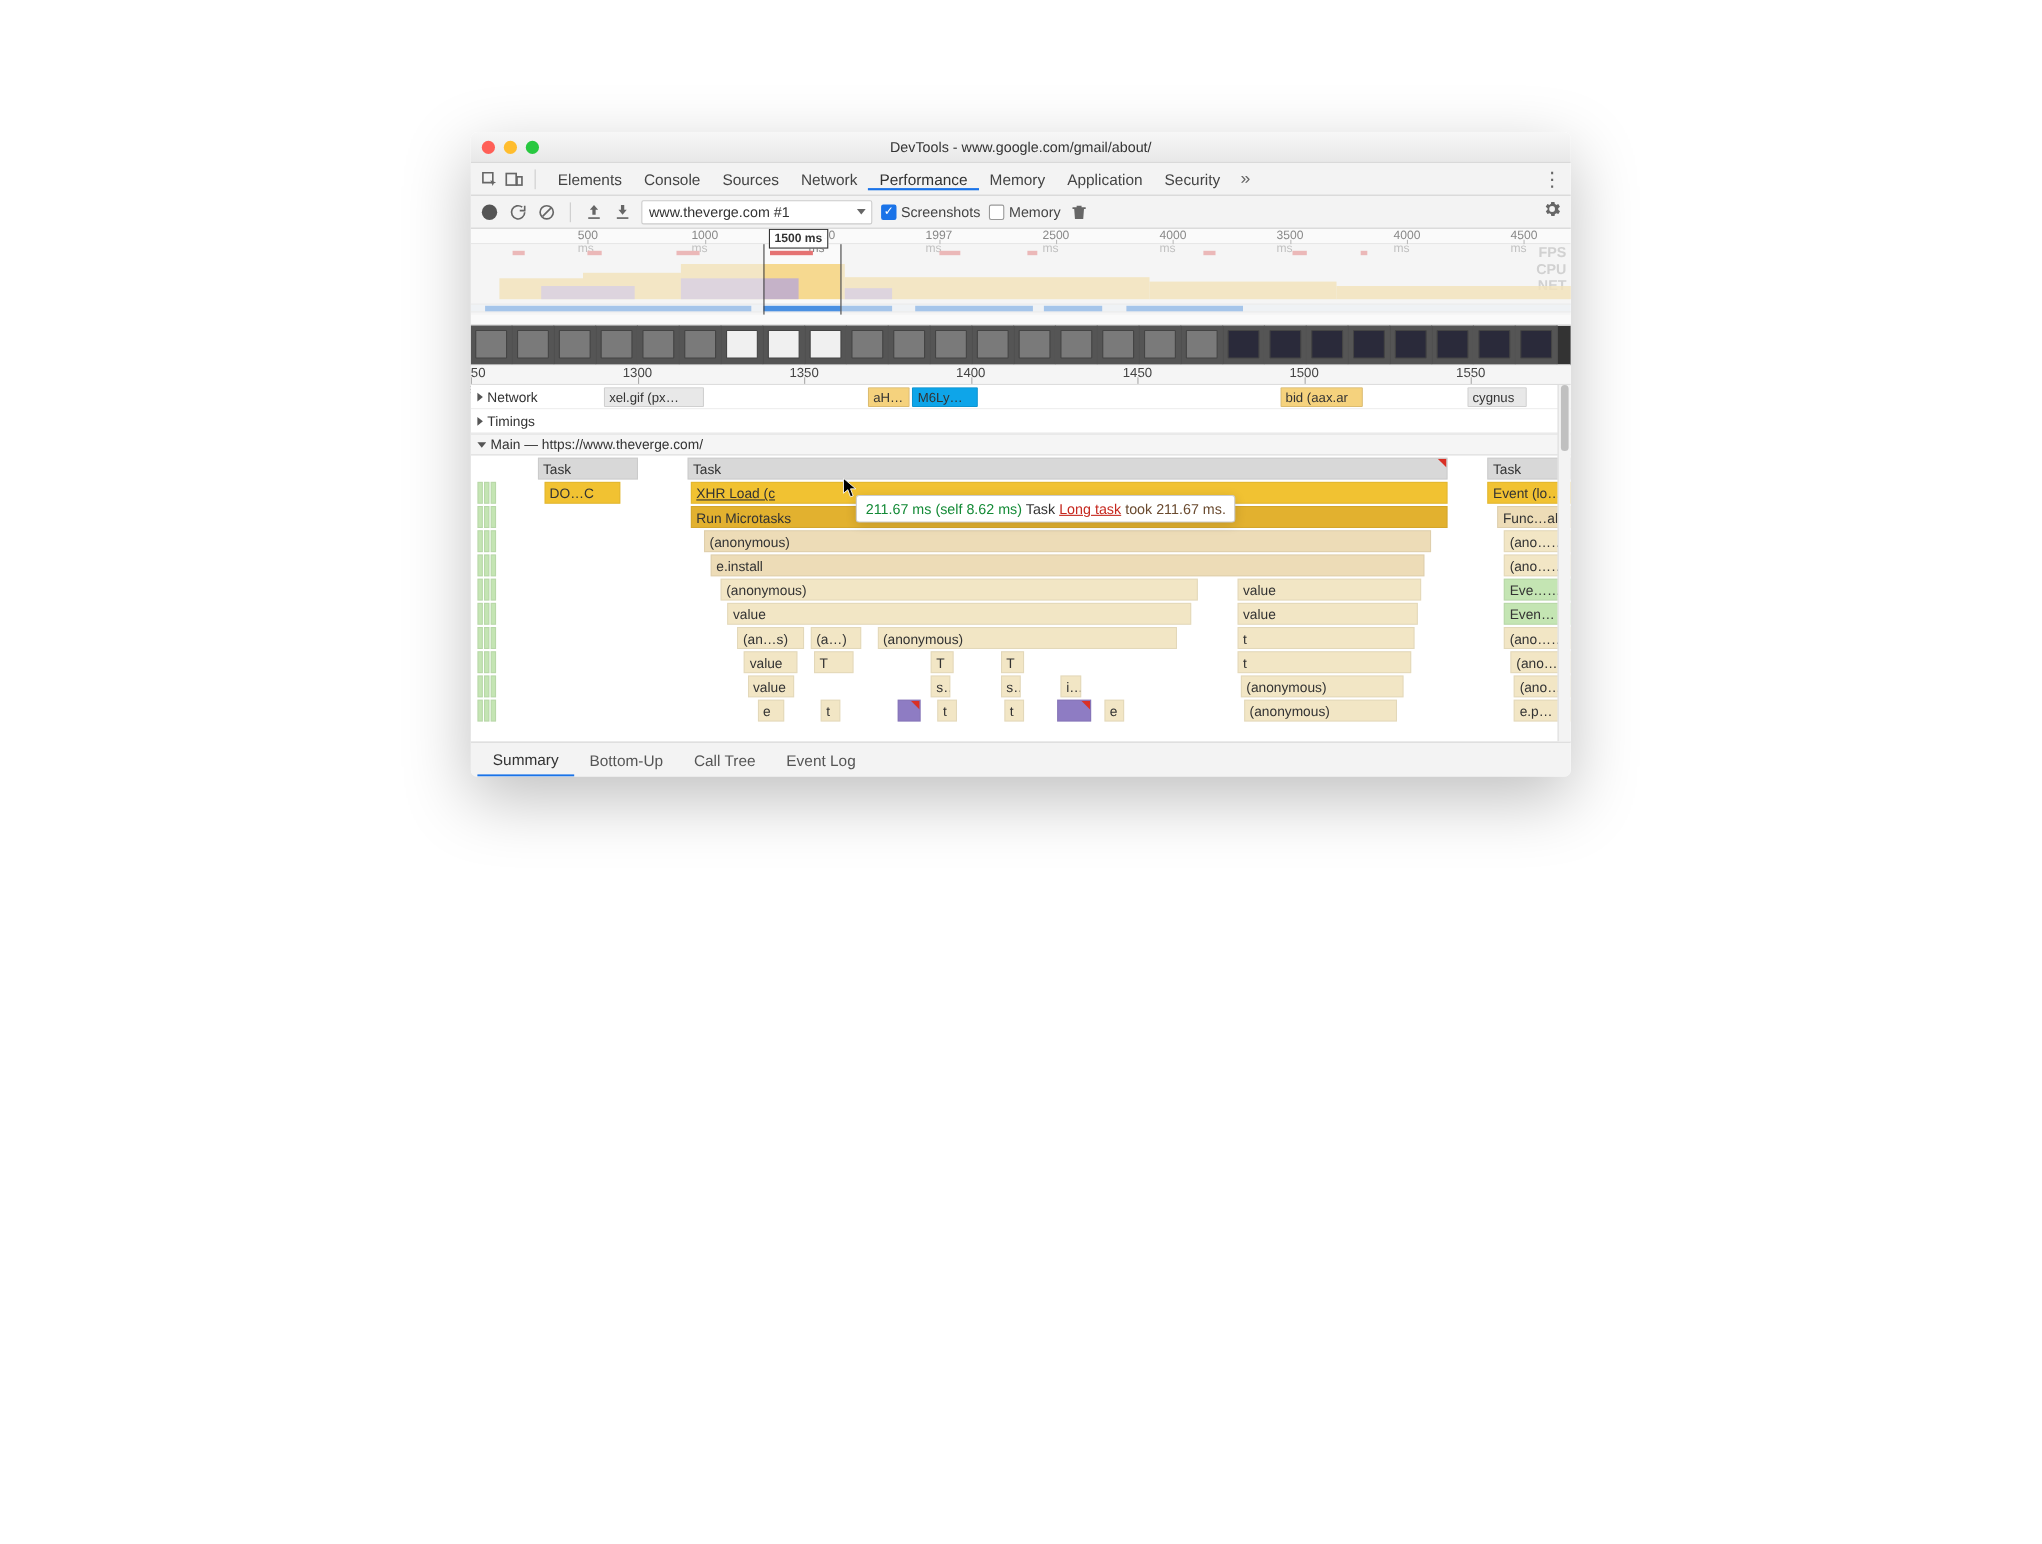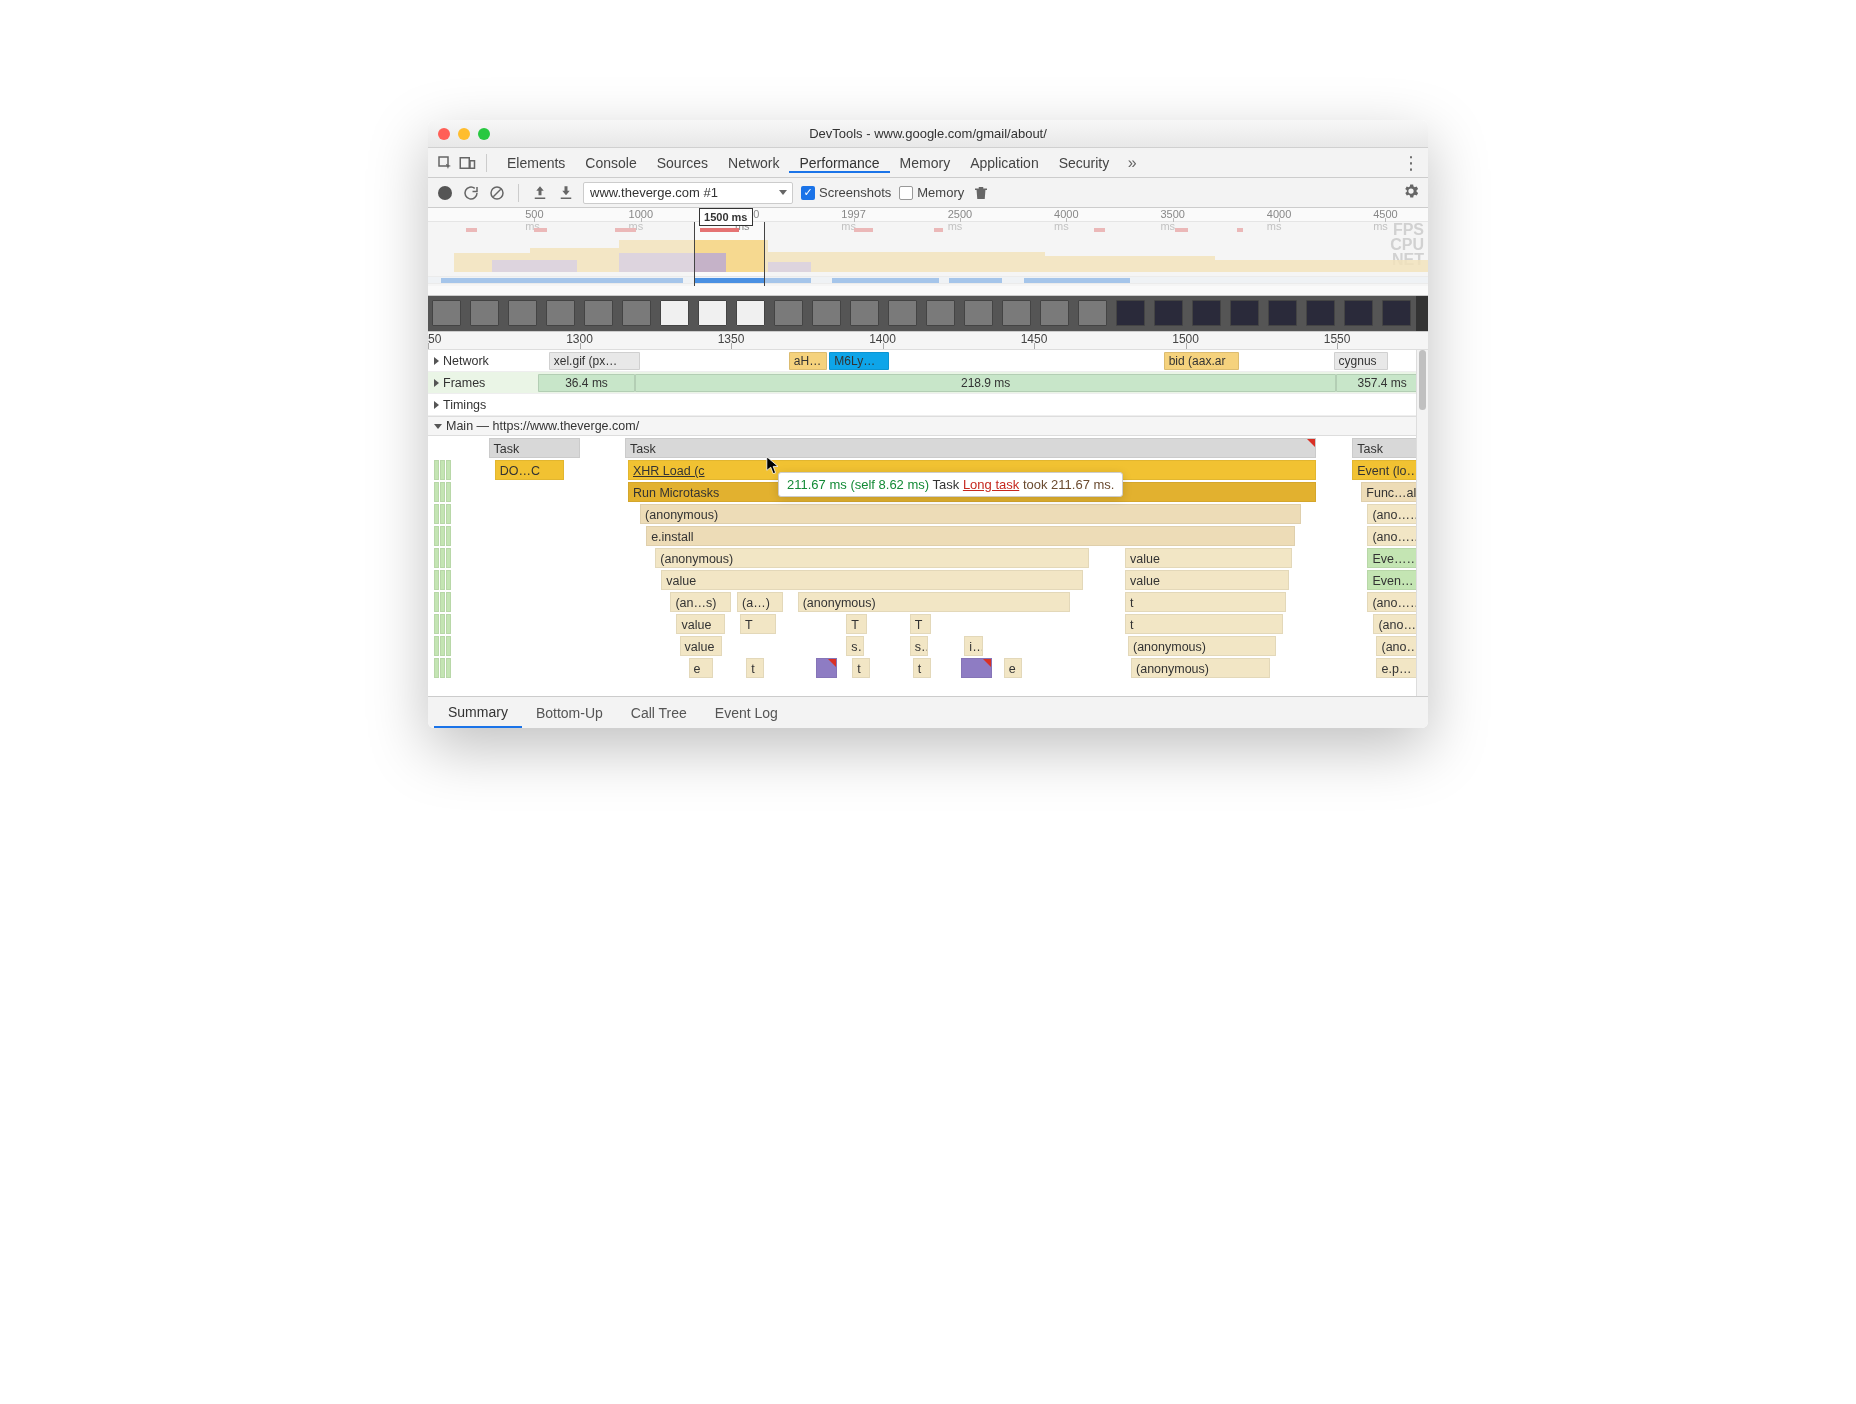--- a/index.html
+++ b/index.html
@@ -93,21 +93,21 @@
   height: 88px;
   border-bottom: 1px solid #ccc;
   background: #fafafa;
   overflow: hidden;
 }
 .overview-ruler { height: 14px; border-bottom: 1px solid #e5e5e5; position: relative; font-size: 11px; color: #888; }
 .overview-ruler .tick { position: absolute; top: 0; height: 14px; }
 .overview-ruler .tick::before { content:""; position:absolute; left:50%; bottom:0; width:1px; height:4px; background:#bbb; }
 .overview-ruler .ticklabel { position:absolute; top:0; transform: translateX(-50%); }
 .overview-chart { position: relative; height: 64px; }
-.overview-labels { position:absolute; right:4px; top: 0; font-size: 16px; color:#aaa; font-weight:600; text-align:right; }
+.overview-labels { position:absolute; right:4px; top: 0; font-size: 13px; color:#aaa; font-weight:600; text-align:right; }
 .overview-labels div { line-height: 15px; }
 .sel-box { position:absolute; top:0; height:18px; border:1px solid #333; background:rgba(255,255,255,0.95); font-size:11px; font-weight:600; display:flex; align-items:center; justify-content:center; padding:0 4px; z-index:2; }
 .sel-handle { position:absolute; top:0; bottom:0; width:1px; background:#444; z-index:2; }
 .sel-shade { position:absolute; top:0; bottom:0; background:rgba(240,240,240,0.55); z-index:1; }
 .fps-bars { position:absolute; top:0; left:0; right:0; height:10px; }
 .fps-bar { position:absolute; height:4px; bottom:0; background:#e57373; }
 .cpu-area { position:absolute; top:14px; left:0; right:0; height:36px; }
 .cpu-wave { position:absolute; bottom:0; height: 28px; background: #f5d27d; opacity:0.85; }
 .cpu-wave2 { position:absolute; bottom:0; height: 18px; background: #b0a1e0; opacity:0.7; }
 .net-row { position:absolute; bottom:2px; left:0; right:0; height:8px; background: #edf3fb; border-top:1px solid #e5e5e5; border-bottom:1px solid #e5e5e5; }
@@ -448,31 +448,20 @@
         </div>
       <div class="trackbody" id="net-body">
           <div class="block blk-lightgray" style="left: 1.21212%; width: 10.303%;">xel.gif (px…</div>
           <div class="block blk-yellow" style="left: 28.1818%; width: 4.24242%;">aHR0c</div>
           <div class="block blk-gray" style="left: 32.7273%; width: 6.66667%;">M6Ly…</div>
           <div class="block blk-yellow" style="left: 70.303%; width: 8.48485%;">bid (aax.ar</div>
           <div class="block blk-lightgray" style="left: 89.3939%; width: 6.06061%;">cygnus</div>
         </div>
     </div>
 
-    <div class="trackrow framesrow" style="background:#eaf5e6">
-      <div class="trackheader">
-          <span class="disclosure"></span>
-          <span>Frames</span>
-        </div>
-      <div class="trackbody" id="frames-body">
-          <div class="block" style="left: 0%; width: 10.9091%; text-align: center;">36.4 ms</div>
-          <div class="block" style="left: 10.9091%; width: 78.7879%; text-align: center;">218.9 ms</div>
-          <div class="block" style="left: 89.697%; width: 10.303%; text-align: center;">357.4 ms</div>
-        </div>
-    </div>
 
 
     <div class="trackrow">
       <div class="trackheader">
           <span class="disclosure"></span>
           <span>Timings</span>
         </div>
       <div class="trackbody"></div>
     </div>
 

